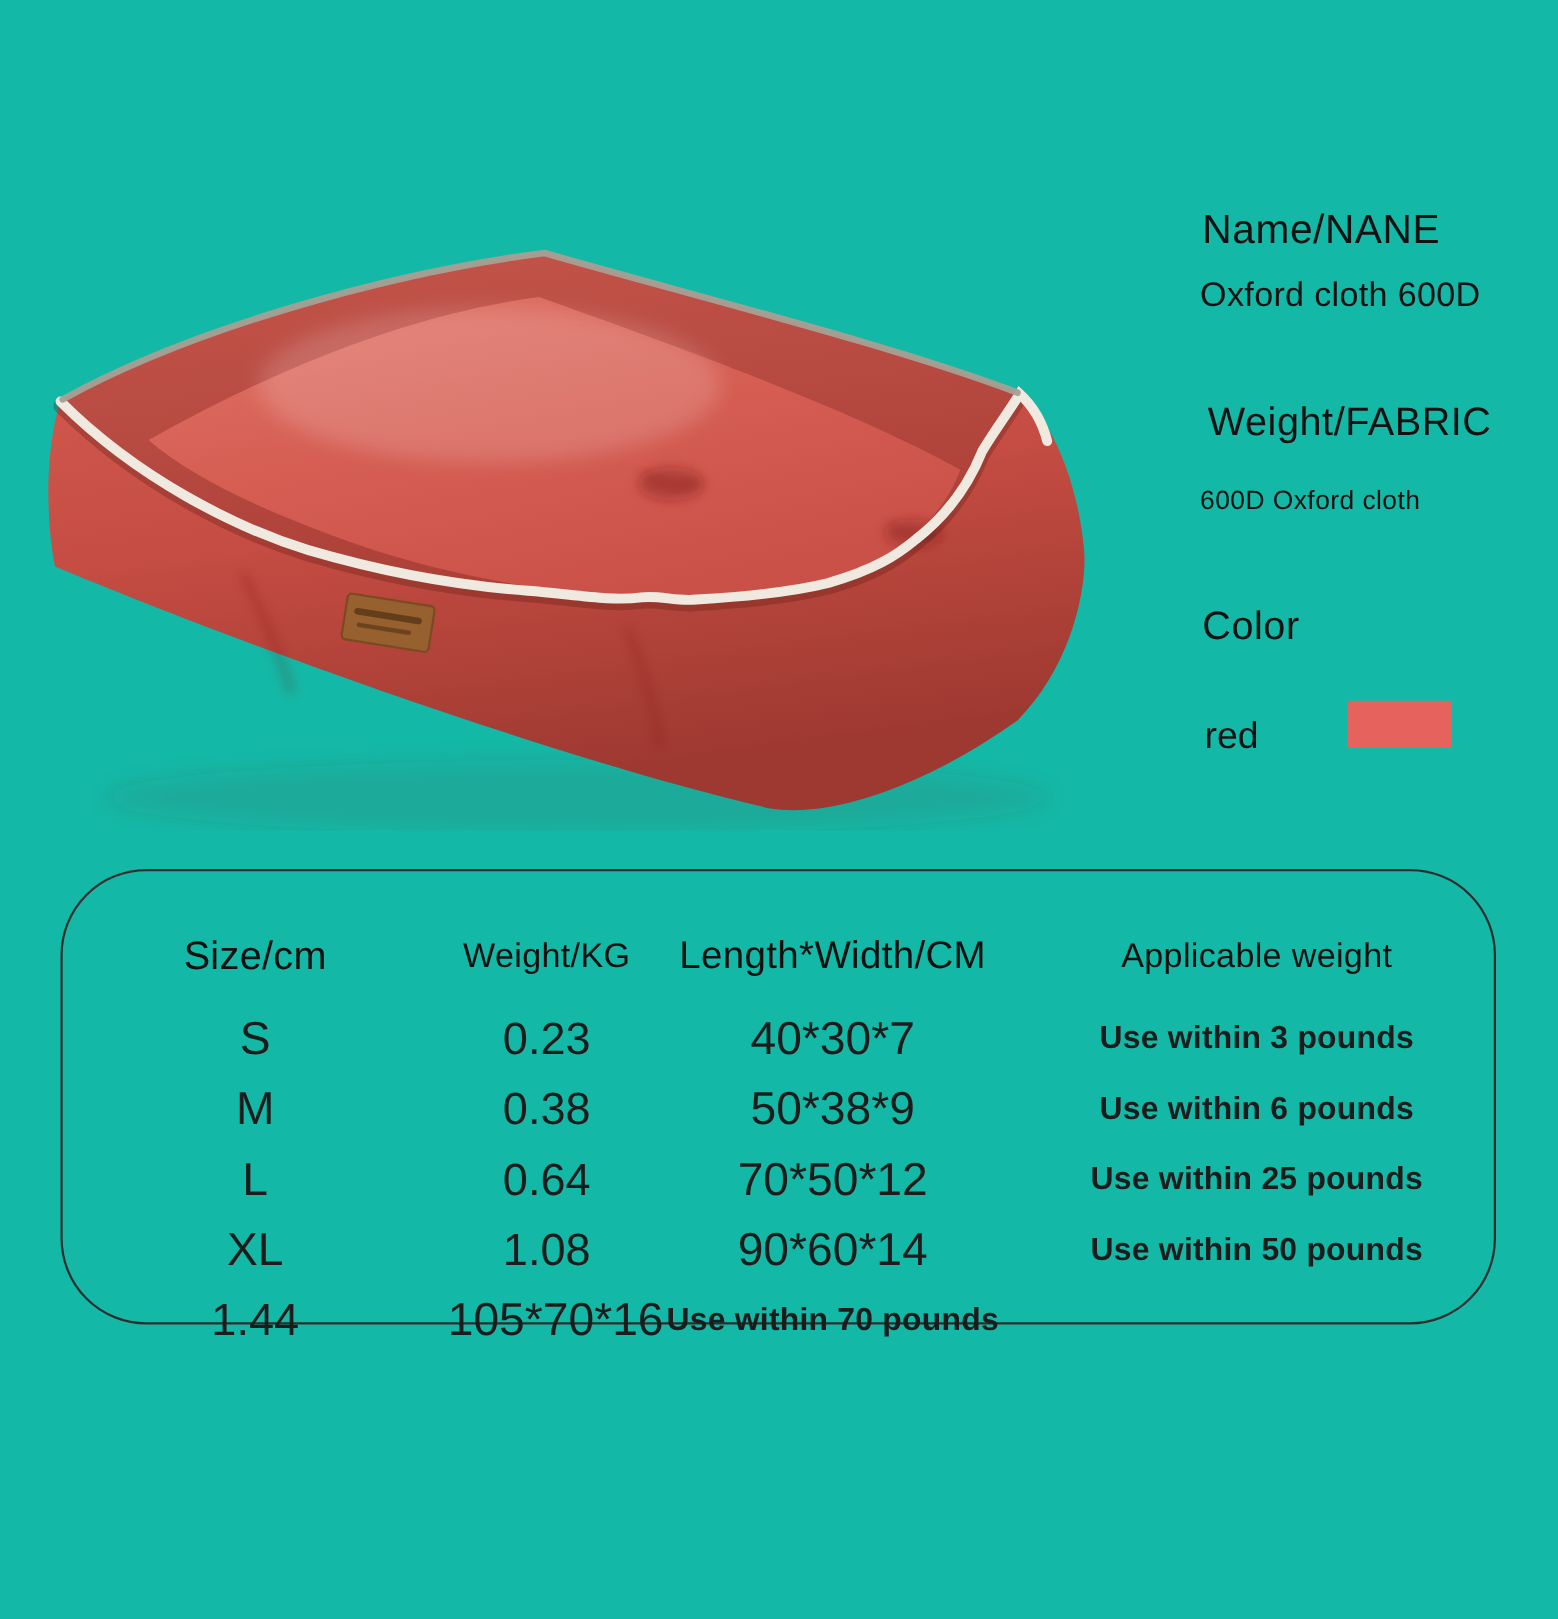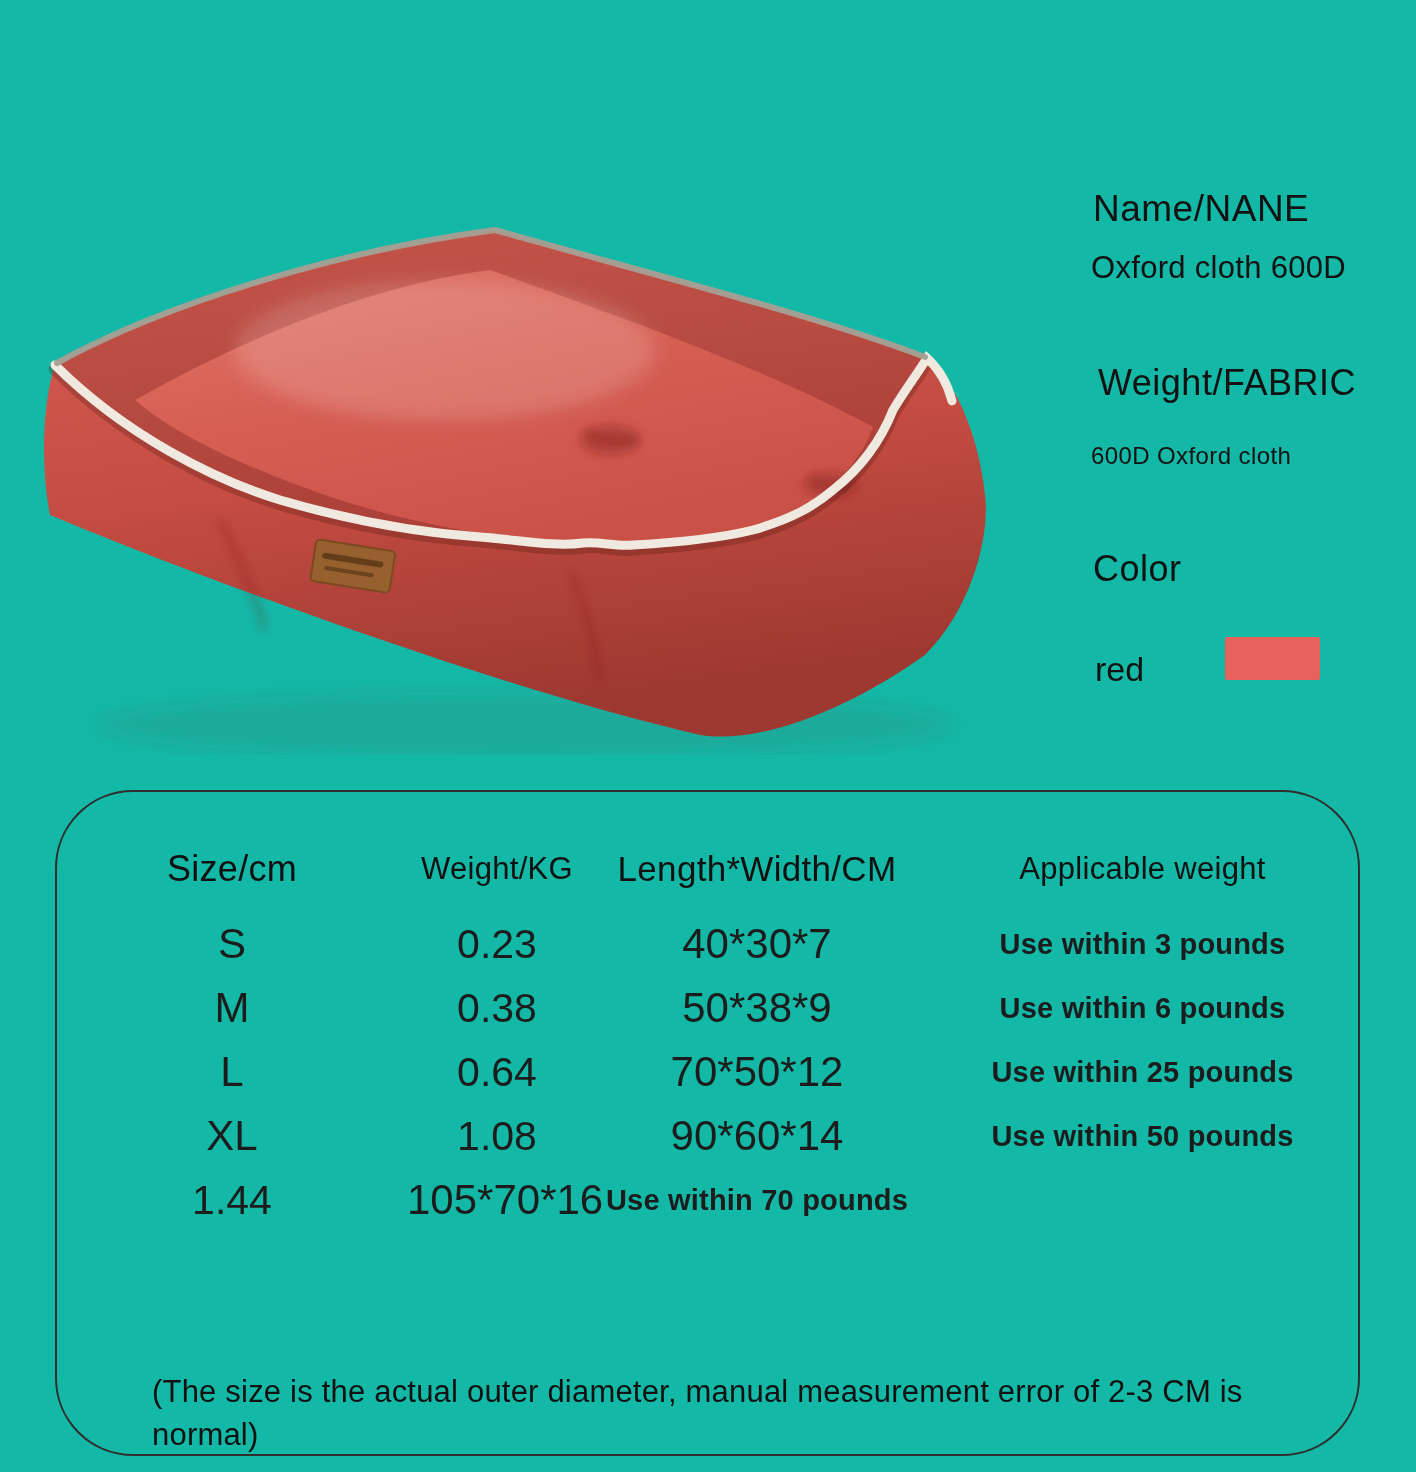--- a/index.html
+++ b/index.html
@@ -35,21 +35,21 @@
     position:absolute;
     left:1225px; top:637px;
     width:95px; height:43px;
     border-radius:2px;
   }
 
   
   .card{
     position:absolute;
     left:55px; top:790px;
-    width:1305px; height:666px;
+    width:1305px; height:414px;
     border:2px solid #2e2e2e;
     border-radius:78px;
     box-sizing:border-box;
     background:transparent;
   }
   .tgrid{
     display:grid;
     grid-template-columns:350px 180px 340px 431px;
     align-items:center;
     text-align:center;
@@ -232,15 +232,14 @@
         <div class="td app">Use within 50 pounds</div>
       </div>
       <div class="tgrid trow">
         <div class="td weight">1.44</div>
         <div class="td dims">105*70*16</div>
         <div class="td app">Use within 70 pounds</div>
       </div>
     </div>
   </div>
 
-  <div class="note">(The size is the actual outer diameter, manual measurement error of 2-3 CM is normal)</div>
 
 </div>
 
 </body></html>

